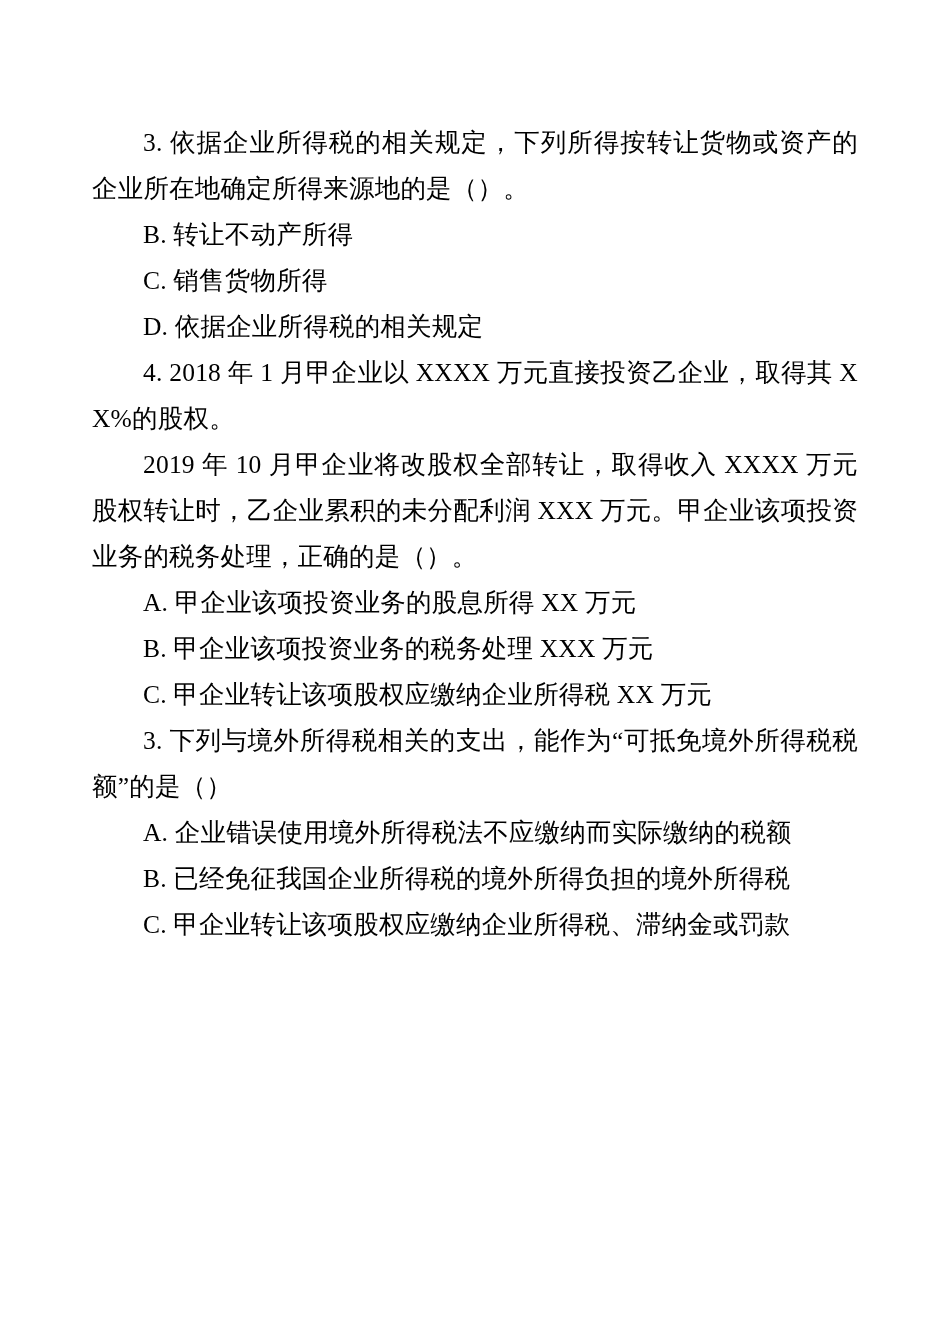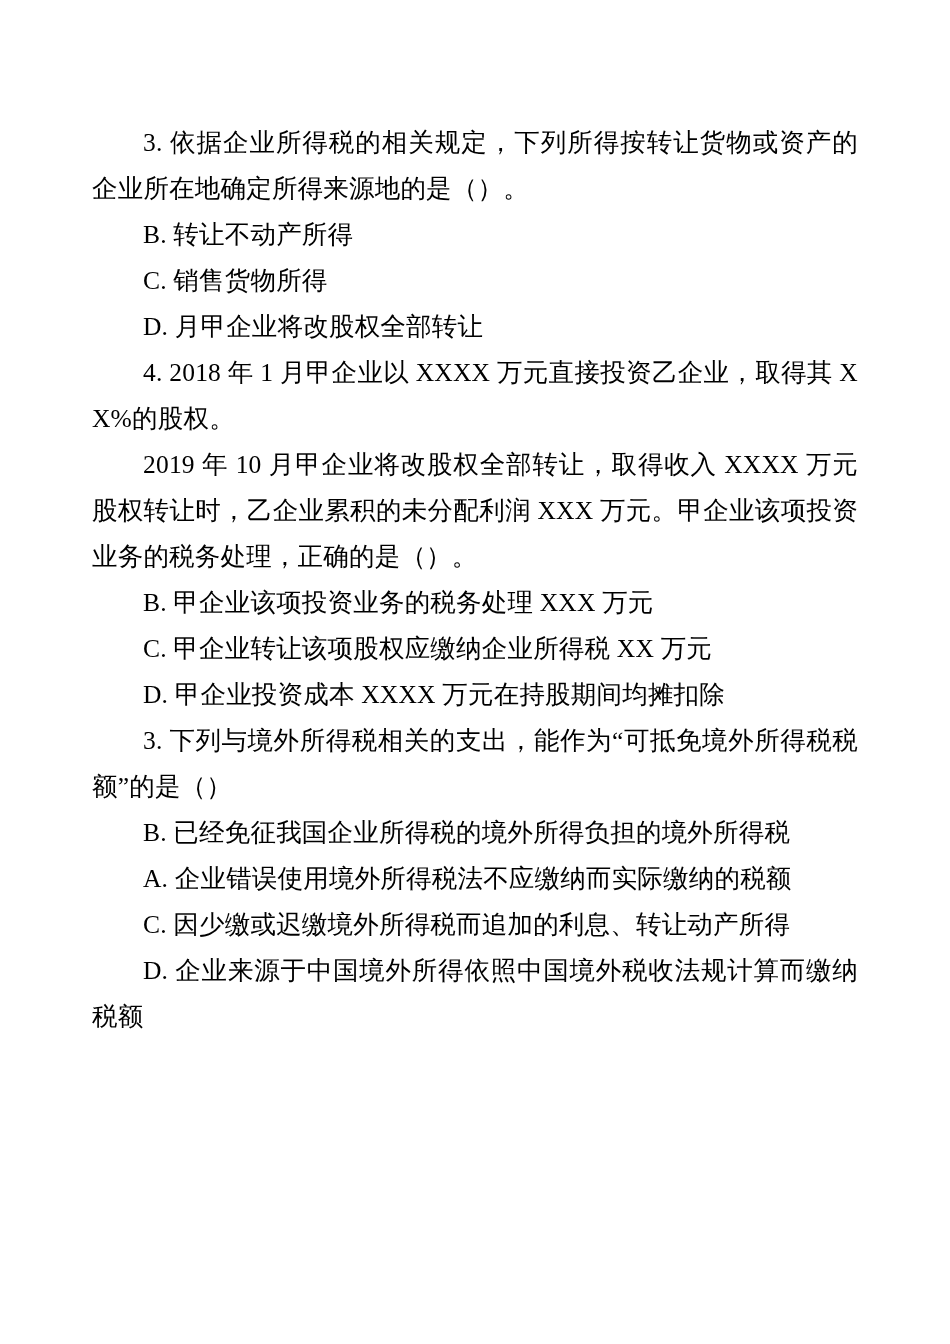--- a/index.html
+++ b/index.html
@@ -43,25 +43,24 @@
   }
 </style>
 </head>
 <body>
 
 <div class="page">
   <div class="doc-body">
     <p class="para">3. 依据企业所得税的相关规定，下列所得按转让货物或资产的企业所在地确定所得来源地的是（）。</p>
     <p class="para opt">B. 转让不动产所得</p>
     <p class="para opt">C. 销售货物所得</p>
-    <p class="para opt">D. 月甲企业将改股权全部转让</p>
+    <p class="para opt">D. 依据企业所得税的相关规定</p>
     <p class="para">4. 2018 年 1 月甲企业以 XXXX 万元直接投资乙企业，取得其 XX%的股权。</p>
     <p class="para cont">2019 年 10 月甲企业将改股权全部转让，取得收入 XXXX 万元股权转让时，乙企业累积的未分配利润 XXX 万元。甲企业该项投资业务的税务处理，正确的是（）。</p>
+    <p class="para opt">A. 甲企业该项投资业务的股息所得 XX 万元</p>
     <p class="para opt">B. 甲企业该项投资业务的税务处理 XXX 万元</p>
     <p class="para opt">C. 甲企业转让该项股权应缴纳企业所得税 XX 万元</p>
-    <p class="para opt">D. 甲企业投资成本 XXXX 万元在持股期间均摊扣除</p>
     <p class="para">3. 下列与境外所得税相关的支出，能作为“可抵免境外所得税税额”的是（）</p>
+    <p class="para opt">A. 企业错误使用境外所得税法不应缴纳而实际缴纳的税额</p>
     <p class="para opt">B. 已经免征我国企业所得税的境外所得负担的境外所得税</p>
-    <p class="para opt">A. 企业错误使用境外所得税法不应缴纳而实际缴纳的税额</p>
-    <p class="para opt">C. 因少缴或迟缴境外所得税而追加的利息、转让动产所得</p>
-    <p class="para opt">D. 企业来源于中国境外所得依照中国境外税收法规计算而缴纳税额</p>
+    <p class="para opt">C. 甲企业转让该项股权应缴纳企业所得税、滞纳金或罚款</p>
   </div>
 </div>
 
 </body></html>

